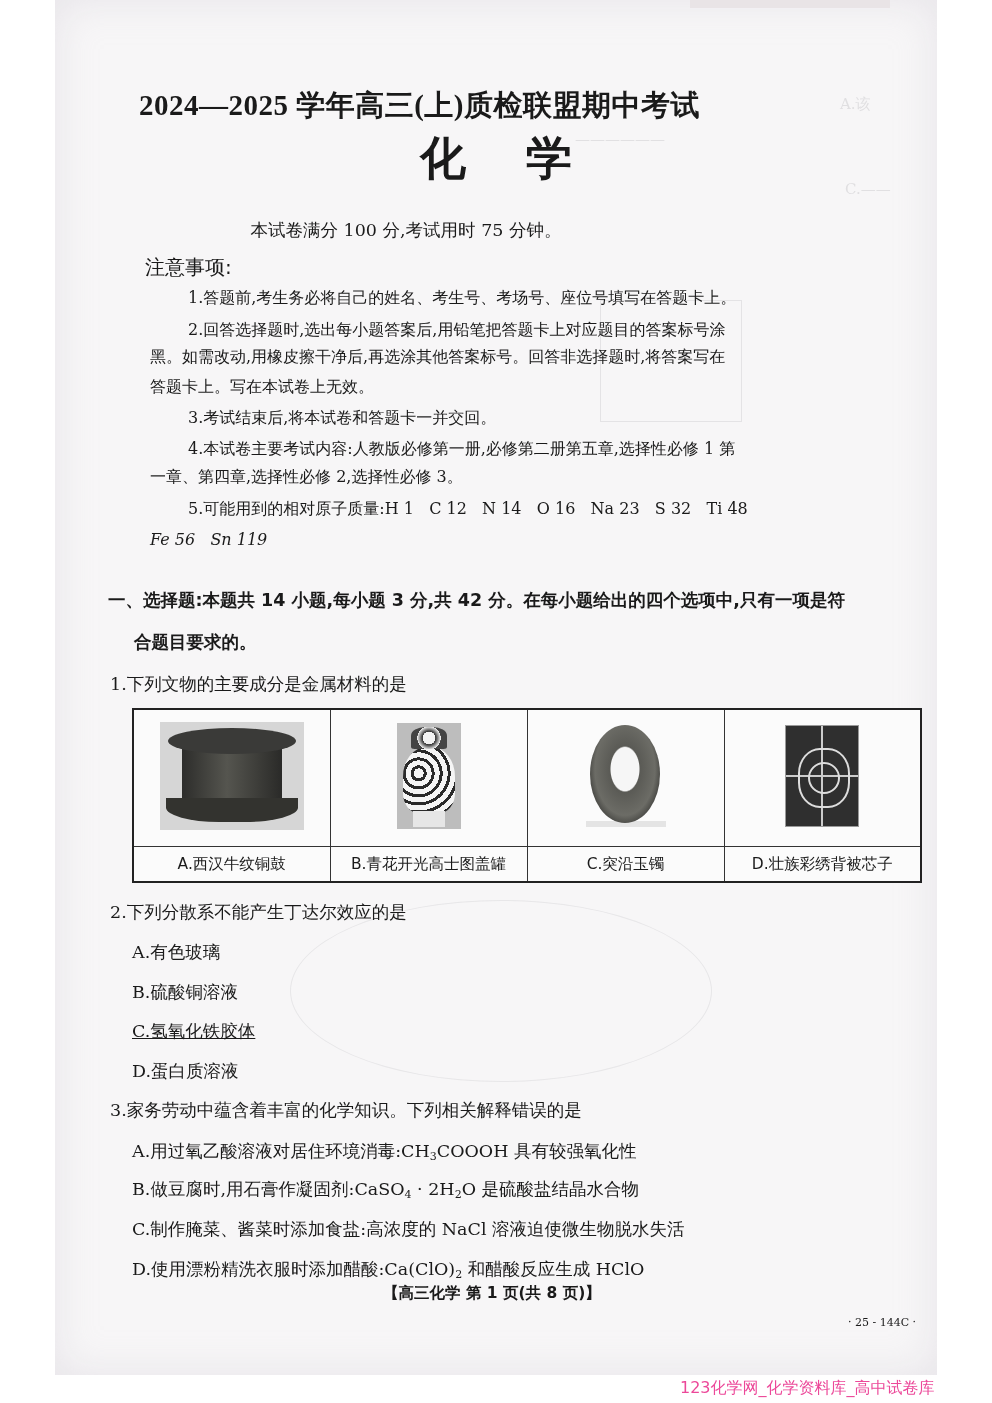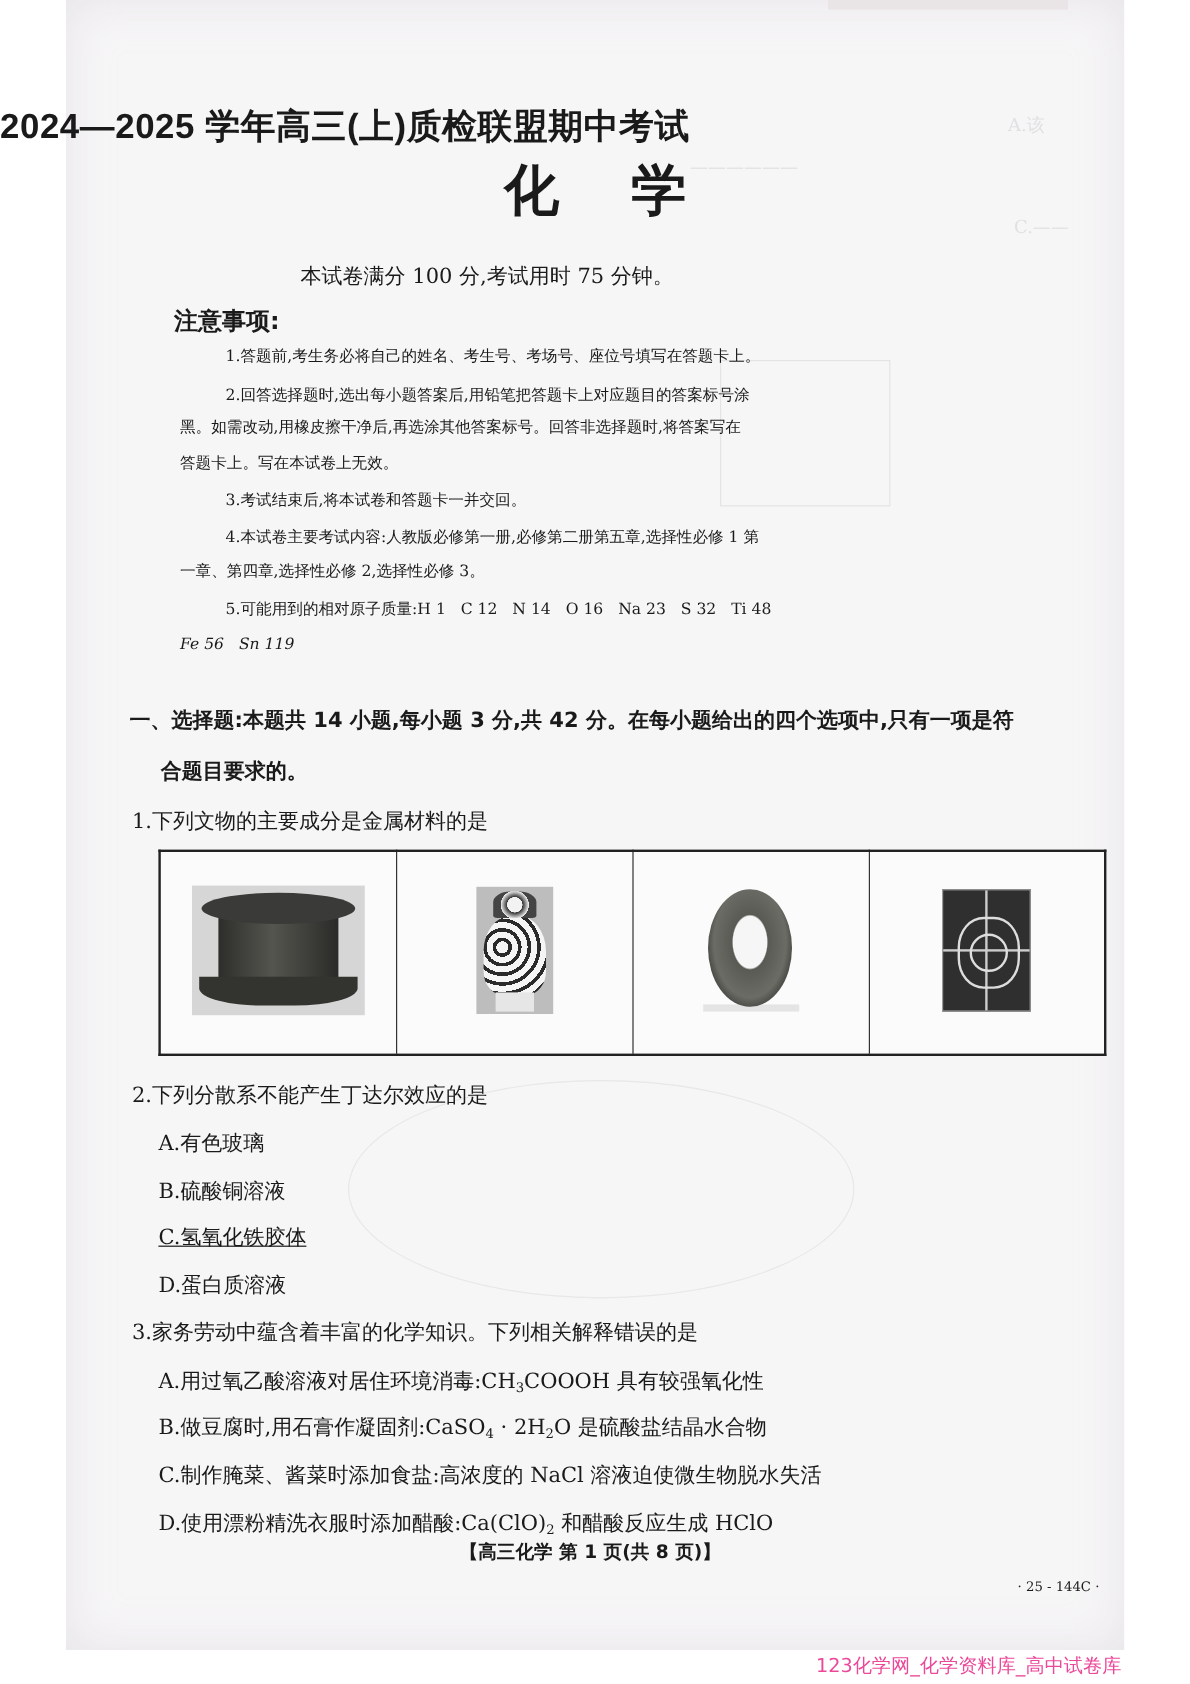--- a/index.html
+++ b/index.html
@@ -13,36 +13,36 @@
     position: absolute; left: 55px; top: 0; width: 882px; height: 1375px;
     background: #f7f6f7;
     box-shadow: inset 0 0 40px rgba(200,195,205,0.35);
   }
   .topstrip {
     position: absolute; left: 690px; top: 0; width: 200px; height: 8px;
     background: #e9e4e6;
   }
   .abs { position: absolute; white-space: nowrap; }
   .title {
-    left: 0; width: 839px; top: 86px;
-    font-family: Liberation Sans, sans-serif;
+    left: 0; width: 839px; text-align: center; top: 86px;
+    font-family: Liberation Serif, serif;
     font-size: 29px; font-weight: bold; letter-spacing: 0.5px;
   }
   .subject {
     top: 128px; font-family: "DejaVu Sans", "Liberation Sans", sans-serif;
     font-size: 46px; font-weight: bold;
   }
   .subject.s1 { left: 420px; }
   .subject.s2 { left: 526px; }
   .meta { top: 218px; left: 0; width: 812px; text-align: center; font-size: 17.5px; }
   .notice-h {
     top: 254px; left: 145px; font-family: "DejaVu Sans", "Liberation Sans", sans-serif;
-    font-size: 20px; font-weight: bold;
+    font-size: 20px; font-weight: normal;
   }
-  .line { font-size: 13px; text-align: center; }
+  .line { font-size: 16px; text-align: center; }
   .sec {
     font-family: "DejaVu Sans", "Liberation Sans", sans-serif;
     font-size: 17.5px; font-weight: bold;
   }
   .q { font-size: 17.5px; }
   .opt { font-size: 17.5px; }
   sub { font-size: 11px; vertical-align: -3px; line-height: 0; }
 
   table.artifacts {
     position: absolute; left: 132px; top: 708px; width: 790px; height: 172px;
@@ -131,20 +131,26 @@
       <div class="pic bi">
         <div class="shadow"></div><div class="disc"></div>
       </div>
     </td>
     <td>
       <div class="pic quilt">
         <div class="cross-v"></div><div class="cross-h"></div><div class="petal"></div><div class="petal2"></div>
       </div>
     </td>
   </tr>
+  <tr class="cap-row">
+    <td>A.西汉牛纹铜鼓</td>
+    <td>B.青花开光高士图盖罐</td>
+    <td>C.突沿玉镯</td>
+    <td>D.壮族彩绣背被芯子</td>
+  </tr>
 </tbody>
   </table>
 
 <div class="abs q" style="top:900px;left:110px;">2.下列分散系不能产生丁达尔效应的是</div>
 <div class="abs opt" style="top:940px;left:132px;">A.有色玻璃</div>
 <div class="abs opt" style="top:980px;left:132px;">B.硫酸铜溶液</div>
 <div class="abs opt" style="top:1019px;left:132px;text-decoration:underline;">C.氢氧化铁胶体</div>
 <div class="abs opt" style="top:1059px;left:132px;">D.蛋白质溶液</div>
 
 <div class="abs q" style="top:1098px;left:110px;">3.家务劳动中蕴含着丰富的化学知识。下列相关解释错误的是</div>

